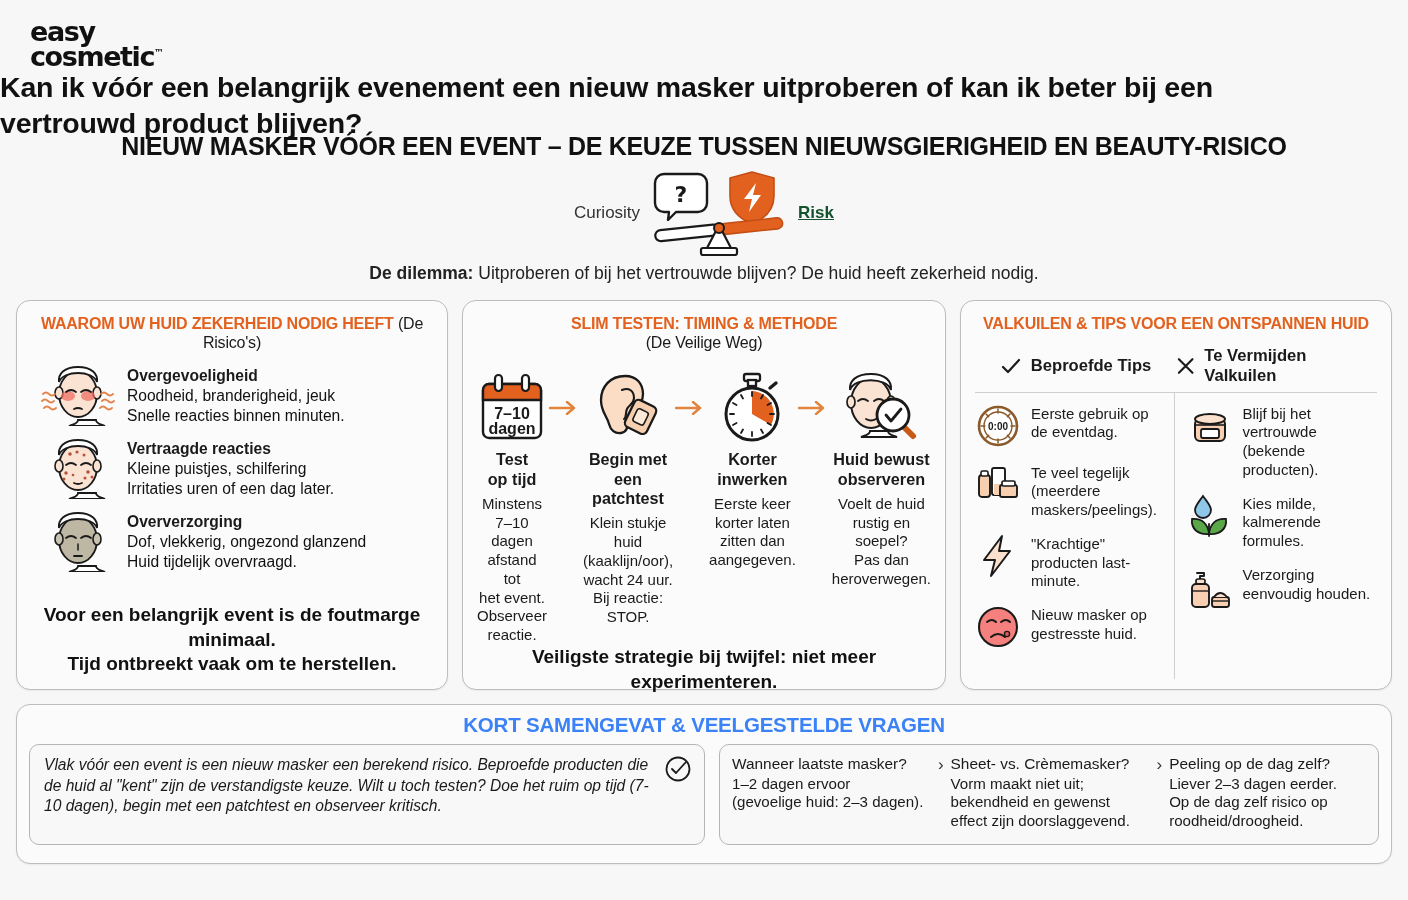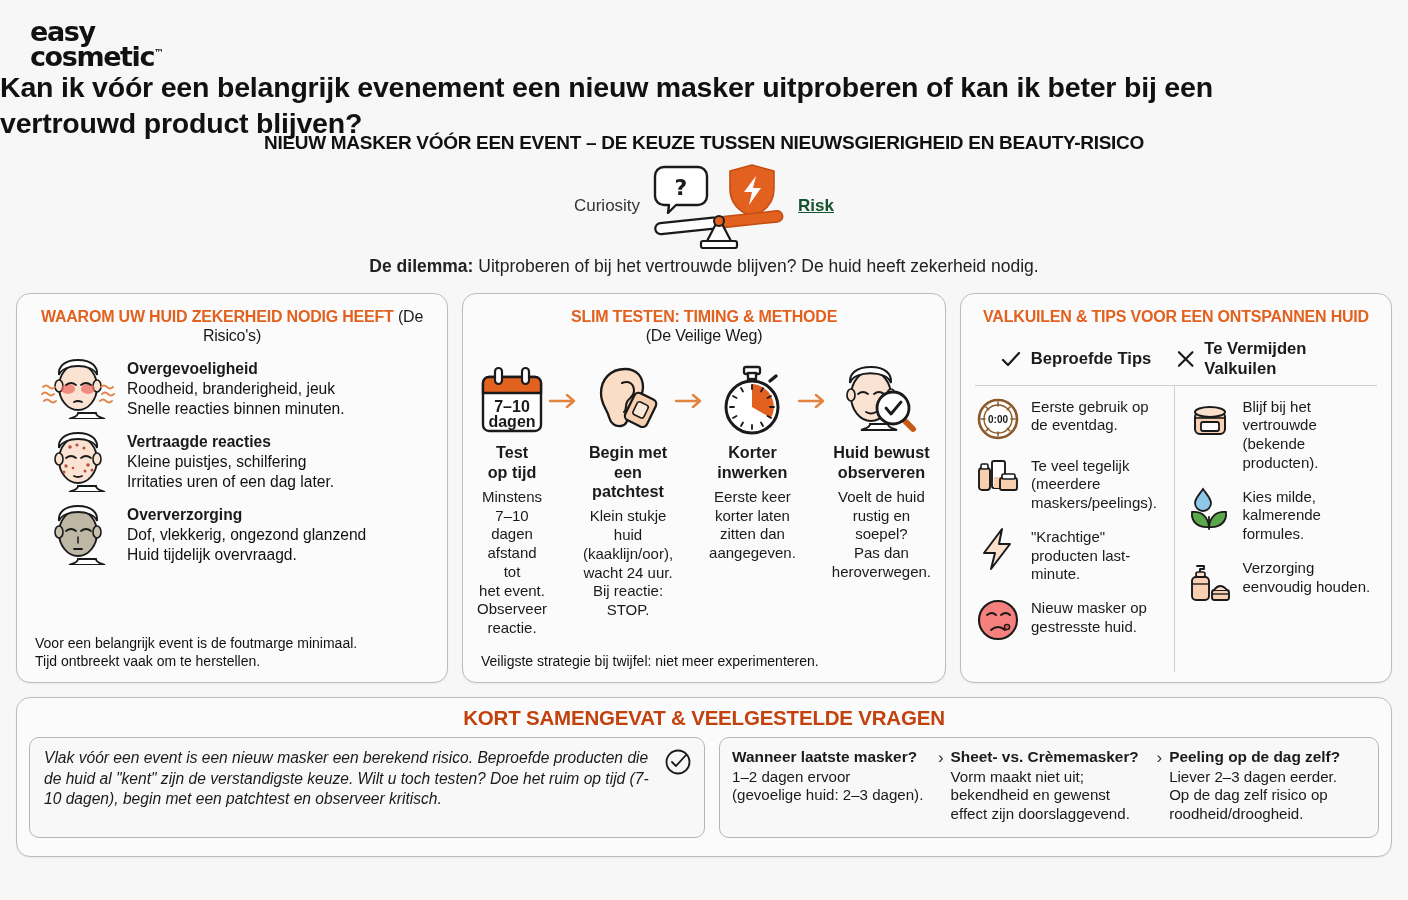--- a/index.html
+++ b/index.html
@@ -31,21 +31,21 @@
     font-size: 28.5px;
     font-weight: bold;
     line-height: 1.26;
     letter-spacing: -0.2px;
     padding-right: 190px;
     color: #111;
   }
 
   .subtitle {
     text-align: center;
-    font-size: 19px;
+    font-size: 25px;
     font-weight: bold;
     letter-spacing: -0.3px;
     color: #111;
     margin-top: -3px;
   }
 
   
   .balance-wrap {
     display: flex; align-items: center; justify-content: center;
     height: 92px; margin-top: 6px;
@@ -83,22 +83,23 @@
   }
   .card-title .plain { color: #1a1a1a; font-weight: normal; }
 
   
   .risk-list { margin-top: 12px; flex: 1; }
   .risk-row { display: flex; align-items: flex-start; gap: 12px; margin-bottom: 11px; padding-left: 10px;}
   .risk-text { padding-top: 2px; }
   .risk-head { font-size: 15.6px; font-weight: bold; line-height: 1.28; }
   .risk-body { font-size: 15.6px; line-height: 1.28; color: #111; }
   .card-foot {
-    font-size: 14px; line-height: 1.3; color: #111;
+    text-align: center; font-size: 19px; line-height: 1.3; color: #111;
     padding: 0 4px 2px 4px;
+    font-weight: bold;
   }
 
   
   .steps { display: flex; align-items: flex-start; margin-top: 16px; flex: 1; }
   .step { flex: 1; text-align: center; }
   .step-icon { height: 80px; display: flex; align-items: center; justify-content: center; }
   .step-title { font-size: 16.2px; font-weight: bold; line-height: 1.2; margin-top: 2px; }
   .step-desc { font-size: 15px; line-height: 1.25; margin-top: 6px; }
   .arrow { width: 36px; padding-top: 33px; display: flex; justify-content: center; }
 
@@ -119,21 +120,21 @@
     margin: 14px 16px 0 16px;
     background: #fbfbfb;
     border: 1.6px solid #bdbdbd;
     border-radius: 14px;
     height: 160px;
     padding: 8px 12px 10px 12px;
     box-shadow: 0 1px 2px rgba(0,0,0,0.06);
   }
   .bottom-title {
     text-align: center; font-size: 20.5px; font-weight: bold;
-    color: #c2410c; letter-spacing: -0.2px;
+    color: #3b82f6; letter-spacing: -0.2px;
   }
   .bottom-row { display: flex; gap: 14px; margin-top: 7px; }
   .sum-box {
     flex: 0 0 676px;
     border: 1.4px solid #b5b5b5; border-radius: 10px;
     background: #f8f8f8;
     padding: 10px 12px 10px 14px;
     display: flex; align-items: flex-start; gap: 10px;
     height: 101px;
     font-style: italic;
@@ -141,21 +142,21 @@
   .sum-text { font-size: 15.6px; line-height: 1.32; flex: 1; }
   .faq-box {
     flex: 1;
     border: 1.4px solid #b5b5b5; border-radius: 10px;
     background: #f8f8f8;
     padding: 10px 10px 10px 12px;
     display: flex; align-items: flex-start;
     height: 101px;
   }
   .faq-item { flex: 1; }
-  .faq-q { font-size: 15.4px; font-weight: bold; line-height: 1.22; }
+  .faq-q { font-size: 15.4px; font-weight: normal; line-height: 1.22; }
   .faq-a { font-size: 15.1px; line-height: 1.24; margin-top: 1px; }
   .faq-sep { padding: 0 7px; font-size: 17px; color: #333; line-height: 1.2; }
 
   svg { display: block; }
 </style>
 </head>
 <body>
 
 <div class="page">
 

